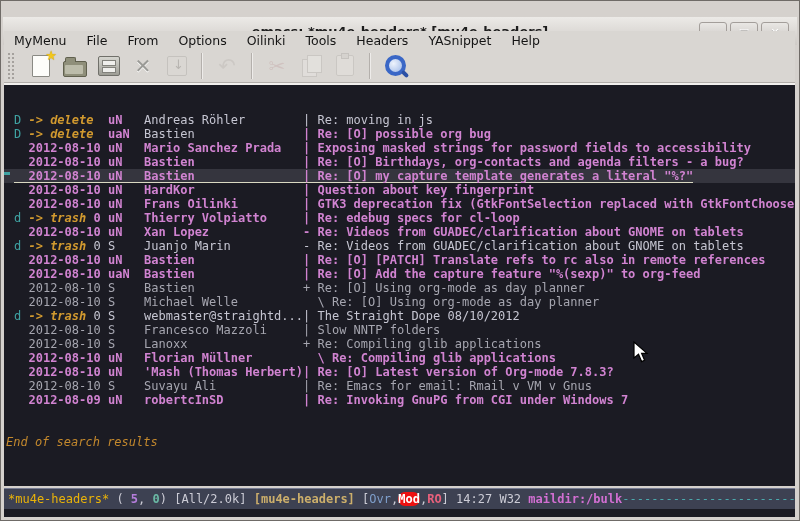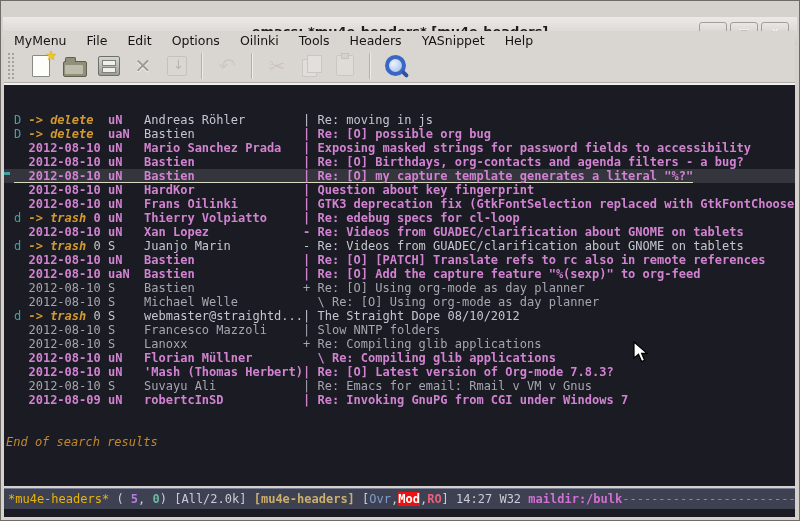--- a/index.html
+++ b/index.html
@@ -64,21 +64,21 @@
   .fringe-dash{position:absolute;left:0;top:87px;width:6px;height:3px;background:#3fa3a3;}
   
   .modeline{position:absolute;left:3px;right:4px;top:487px;height:21px;background:#3d4152;
     border-top:1px solid #787d93;line-height:20px;padding-left:4px;overflow:hidden;}
   .ml-mag{color:#eab308;font-weight:normal;}
   .ml-fg{color:#ccccd6;}
   .ml-pur{color:#b57edc;font-weight:bold;}
   .ml-teal{color:#6ab8a4;font-weight:bold;}
   .ml-tan{color:#ccaf6b;font-weight:bold;}
   .ml-blue{color:#7f9fcc;}
-  .ml-mod{color:#ffffff;background:#ee1111;font-weight:bold;}
+  .ml-mod{color:#ffffff;background:#ee1111;font-weight:bold;border-radius:7px;}
   .ml-ro{color:#e8617c;font-weight:bold;}
   .ml-mag2{color:#d26fd2;font-weight:bold;}
   .ml-dash{color:#4ba8ac;}
   .minibuffer{position:absolute;left:3px;right:4px;top:508px;height:8px;background:#1b1b23;}
   .cursor{position:absolute;left:632px;top:340px;}
 </style>
 </head>
 <body>
 
 <div class="window">
@@ -88,21 +88,21 @@
     <div class="winbtns" id="winbtns">
         <div class="winbtn">–</div>
         <div class="winbtn">□</div>
         <div class="winbtn">✕</div>
       </div>
   </div>
 
   <div class="menubar" id="menubar">
       <span class="menuitem">MyMenu</span>
       <span class="menuitem">File</span>
-      <span class="menuitem">Edit</span>
+      <span class="menuitem">From</span>
       <span class="menuitem">Options</span>
       <span class="menuitem">Oilinki</span>
       <span class="menuitem">Tools</span>
       <span class="menuitem">Headers</span>
       <span class="menuitem">YASnippet</span>
       <span class="menuitem">Help</span>
     </div>
 
   <div class="toolbar" id="toolbar">
     <div class="thandle"></div>

